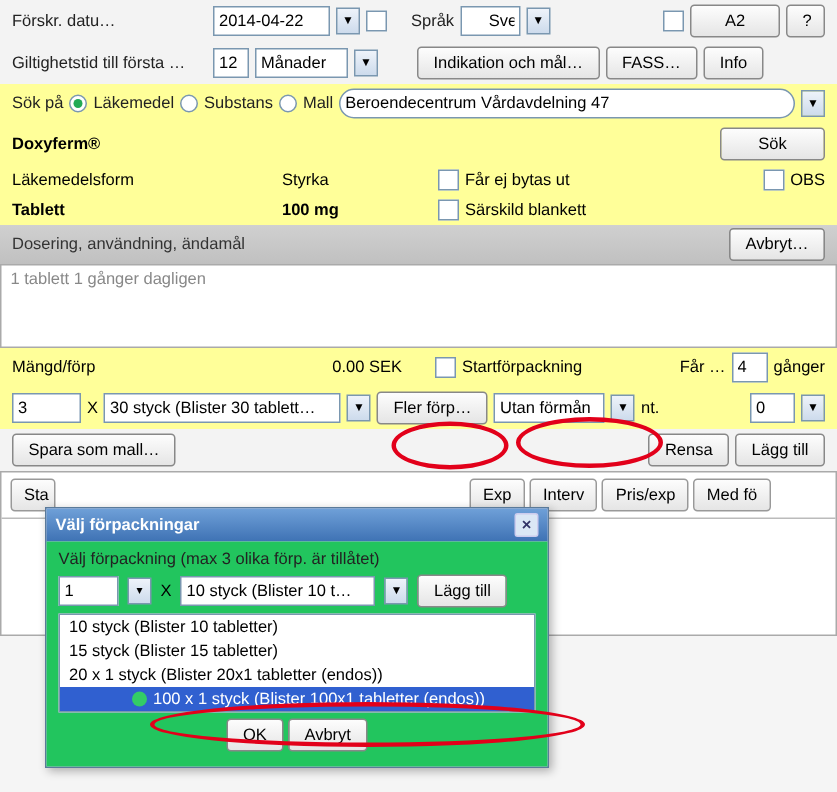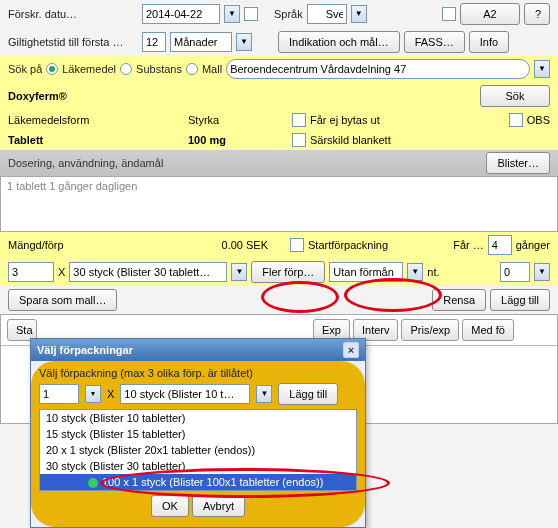--- a/index.html
+++ b/index.html
@@ -81,21 +81,21 @@
     border:1px solid #5a7a9a;
     background:#eef;
     box-shadow: 2px 2px 6px rgba(0,0,0,0.3);
     z-index:10;
   }
   .popup-header{
     background: linear-gradient(#6fa0d8,#3e72b4);
     color:#fff; font-weight:bold;
     padding:3px 6px; display:flex; justify-content:space-between; align-items:center;
   }
-  .popup-body{ background:#eab308; padding:6px 8px;border-radius:24px; }
+  .popup-body{ background:#22c55e; padding:6px 8px; }
   .popup-sub { color:#222; margin-bottom:4px; }
   .popup-list {
     background:#fff; border:1px solid #7a97b0; margin-top:4px;
   }
   .popup-list .item { padding:2px 6px; color:#000; cursor:pointer; }
   .popup-list .item.highlight {
     background:#3060d0; color:#fff;padding-left:48px;
   }
   .popup-foot{ text-align:center; padding:4px; }
   .close-x{
@@ -166,21 +166,21 @@
 
 <div class="row yellow">
   <span style="width:176px;font-weight:bold">Tablett</span>
   <span style="width:100px;font-weight:bold">100 mg</span>
   <span class="checkbox"></span>
   <span>Särskild blankett</span>
 </div>
 
 <div class="section-title row" style="padding:2px 8px">
   <span style="flex:1">Dosering, användning, ändamål</span>
-  <button class="btn">Blister…</button>
+  <button class="btn">Avbryt…</button>
 </div>
 
 <div class="text-area">1 tablett 1 gånger dagligen</div>
 
 <div class="yellow">
   <div class="row">
     <span style="width:176px">Mängd/förp</span>
     <span style="width:80px;text-align:right">0.00 SEK</span>
     <span style="width:14px"></span>
     <span class="checkbox"></span>
@@ -236,21 +236,20 @@
       <span class="dropdown-arrow">▾</span>
       <span>X</span>
       <input type="text" style="width: 130px;" value="10 styck (Blister 10 t…">
       <span class="dropdown-arrow">▼</span>
       <button class="btn">Lägg till</button>
     </div>
     <div class="popup-list">
       <div class="item">10 styck (Blister 10 tabletter)</div>
       <div class="item">15 styck (Blister 15 tabletter)</div>
       <div class="item">20 x 1 styck (Blister 20x1 tabletter (endos))</div>
-      <div class="item">30 styck (Blister 30 tabletter)</div>
       <div class="item highlight"><span class="bullet-green"></span><span>100 x 1 styck (Blister 100x1 tabletter (endos))</span></div>
     </div>
     <div class="popup-foot">
       <button class="btn">OK</button>
       <button class="btn">Avbryt</button>
     </div>
   </div>
 </div>
 
 <div class="red-ellipse" style="left:261px; top:281px; width:78px; height:32px"></div>

